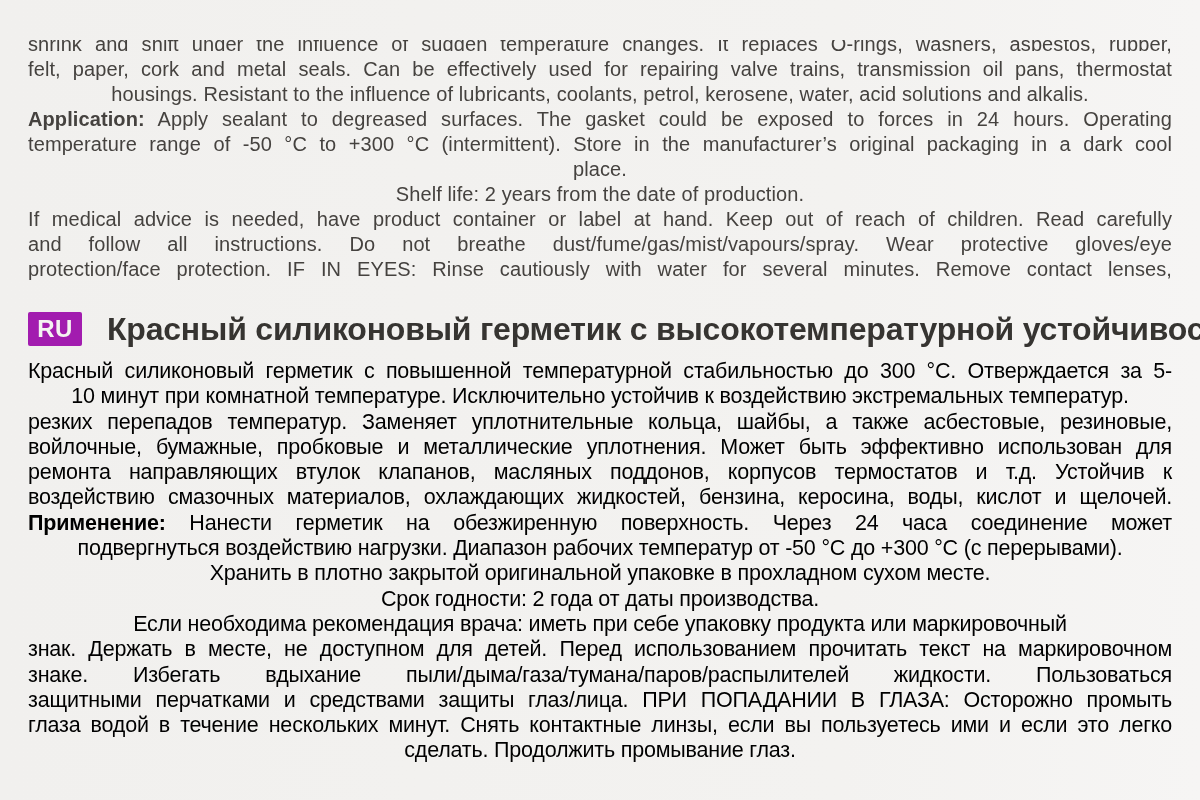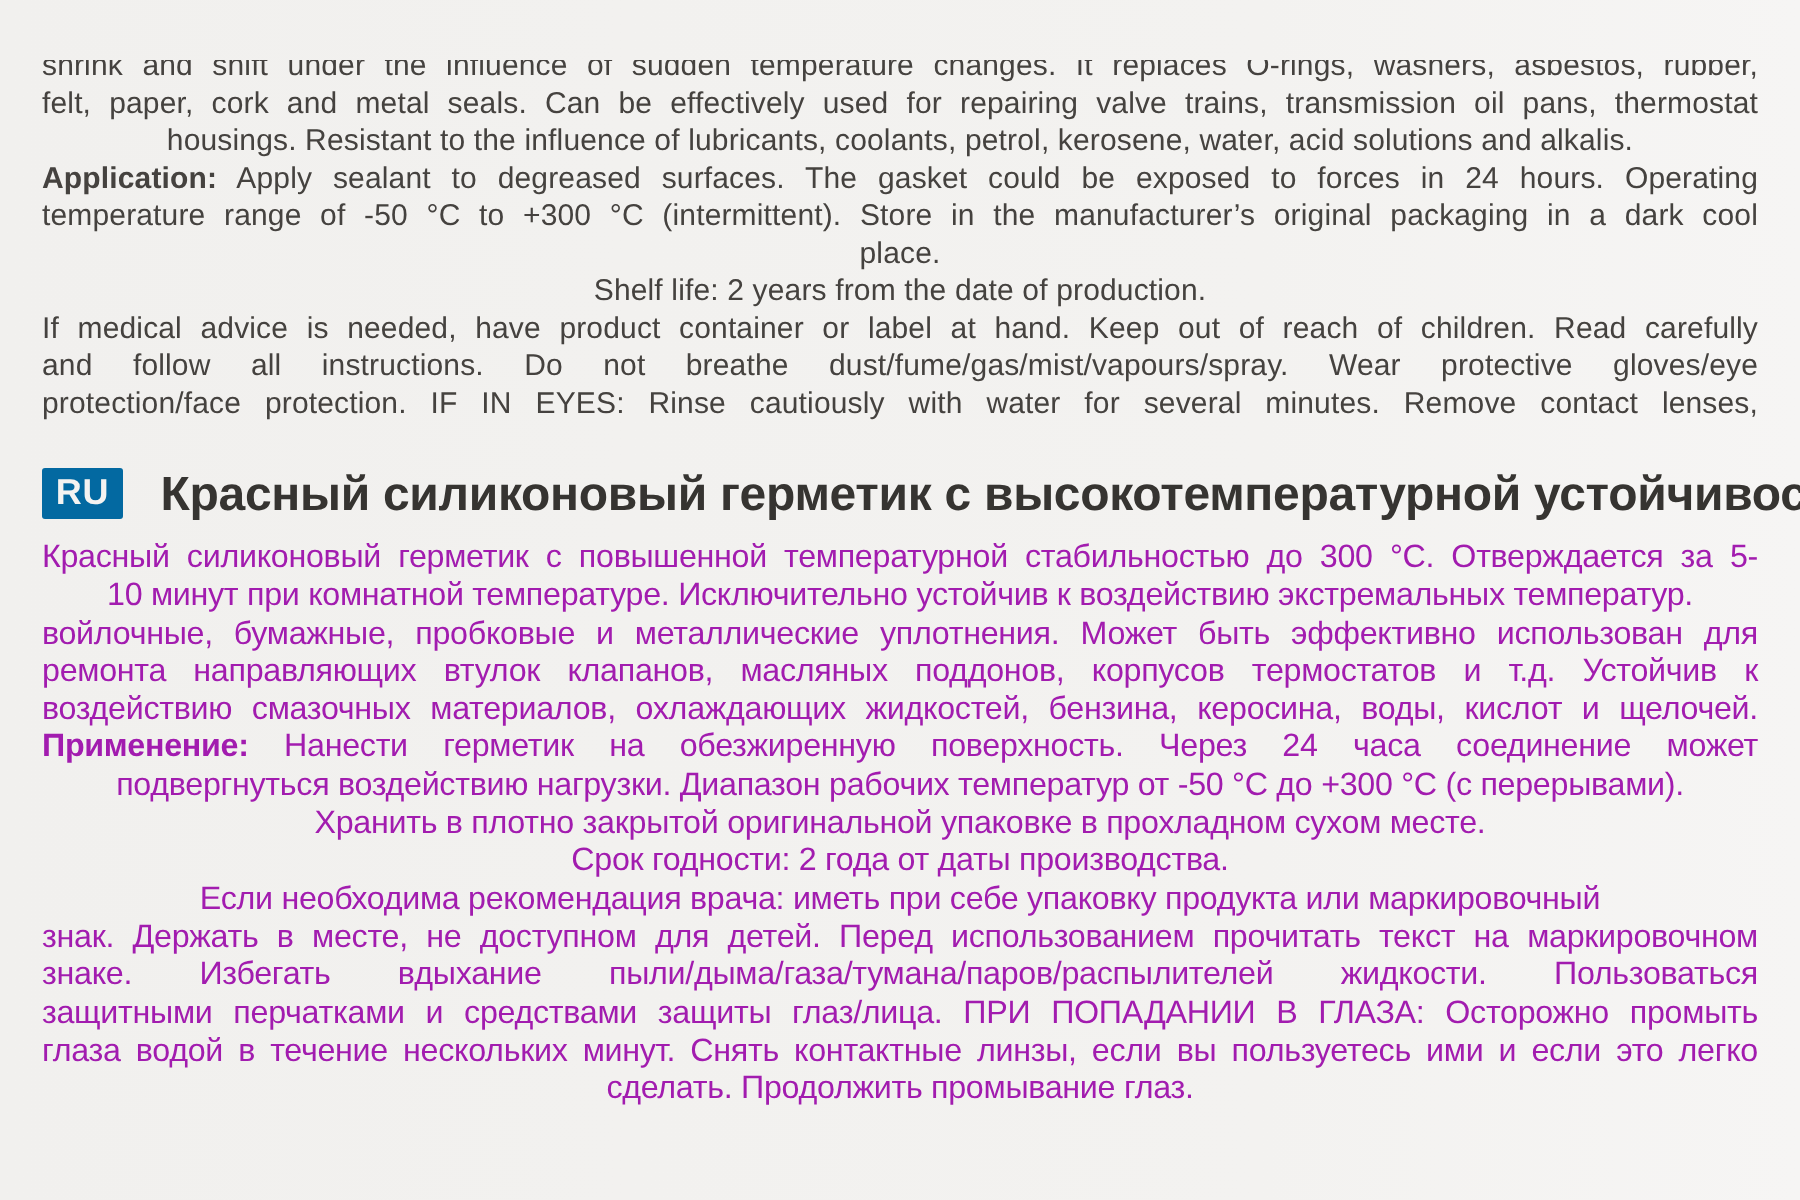--- a/index.html
+++ b/index.html
@@ -35,21 +35,21 @@
   
   .ru-header {
     margin-top: 29px;
     display: flex;
     align-items: center;
     height: 36px;
   }
   .ru-badge {
     width: 54px;
     height: 34px;
-    background: #0369a1;
+    background: #a21caf;
     color: #f4f3f1;
     font-weight: bold;
     font-size: 24px;
     letter-spacing: 0.5px;
     display: flex;
     align-items: center;
     justify-content: center;
     border-radius: 2px;
     flex: 0 0 auto;
   }
@@ -57,21 +57,21 @@
     margin-left: 25px;
     font-weight: bold;
     font-size: 32px;
     color: #363431;
     letter-spacing: -0.2px;
     white-space: nowrap;
   }
   
   .ru-block {
     margin-top: 12px;
-    color: #a21caf;
+    color: #000000;
   }
   .ru-block .tline {
     font-size: 21.5px;
     line-height: 25.3px;
     height: 25.3px;
     letter-spacing: -0.2px;
   }
   
   .tline {
     text-align: center;
@@ -106,20 +106,21 @@
     </div>
 
   <div class="ru-header">
     <div class="ru-badge">RU</div>
     <div class="ru-title">Красный силиконовый герметик с высокотемпературной устойчивостью до 300 °C</div>
   </div>
 
   <div class="ru-block">
       <div class="tline just">Красный силиконовый герметик с повышенной температурной стабильностью до 300 °C. Отверждается за 5-</div>
       <div class="tline">10 минут при комнатной температуре. Исключительно устойчив к воздействию экстремальных температур.</div>
+      <div class="tline just">резких перепадов температур. Заменяет уплотнительные кольца, шайбы, а также асбестовые, резиновые,</div>
       <div class="tline just">войлочные, бумажные, пробковые и металлические уплотнения. Может быть эффективно использован для</div>
       <div class="tline just">ремонта направляющих втулок клапанов, масляных поддонов, корпусов термостатов и т.д. Устойчив к</div>
       <div class="tline just">воздействию смазочных материалов, охлаждающих жидкостей, бензина, керосина, воды, кислот и щелочей.</div>
       <div class="tline just"><strong>Применение:</strong> Нанести герметик на обезжиренную поверхность. Через 24 часа соединение может</div>
       <div class="tline">подвергнуться воздействию нагрузки. Диапазон рабочих температур от -50 °C до +300 °C (с перерывами).</div>
       <div class="tline">Хранить в плотно закрытой оригинальной упаковке в прохладном сухом месте.</div>
       <div class="tline">Срок годности: 2 года от даты производства.</div>
       <div class="tline">Если необходима рекомендация врача: иметь при себе упаковку продукта или маркировочный</div>
       <div class="tline just">знак. Держать в месте, не доступном для детей. Перед использованием прочитать текст на маркировочном</div>
       <div class="tline just">знаке. Избегать вдыхание пыли/дыма/газа/тумана/паров/распылителей жидкости. Пользоваться</div>

